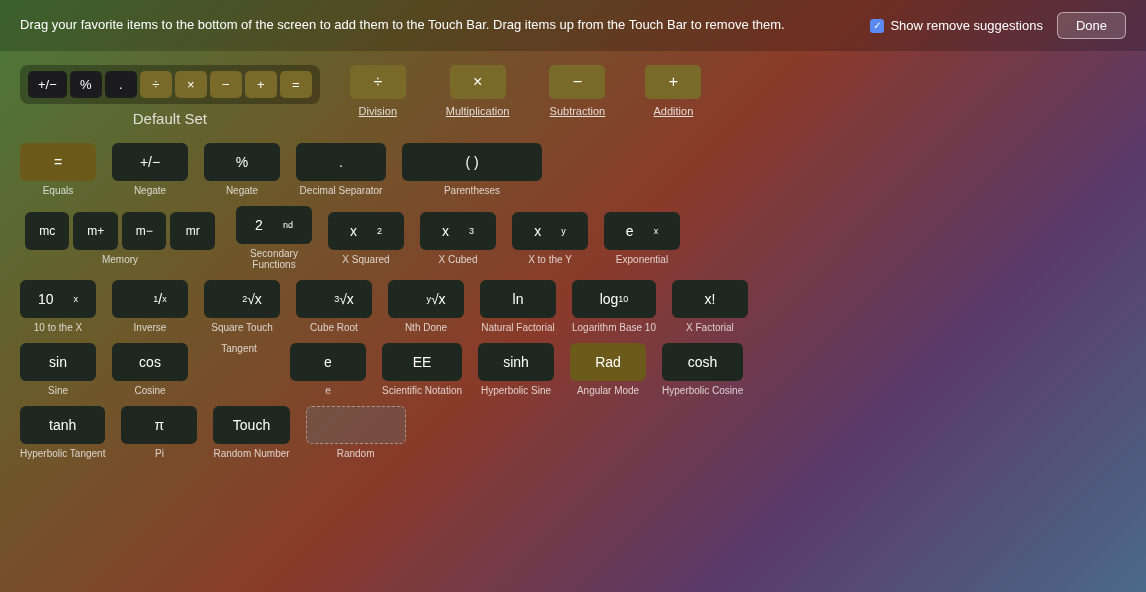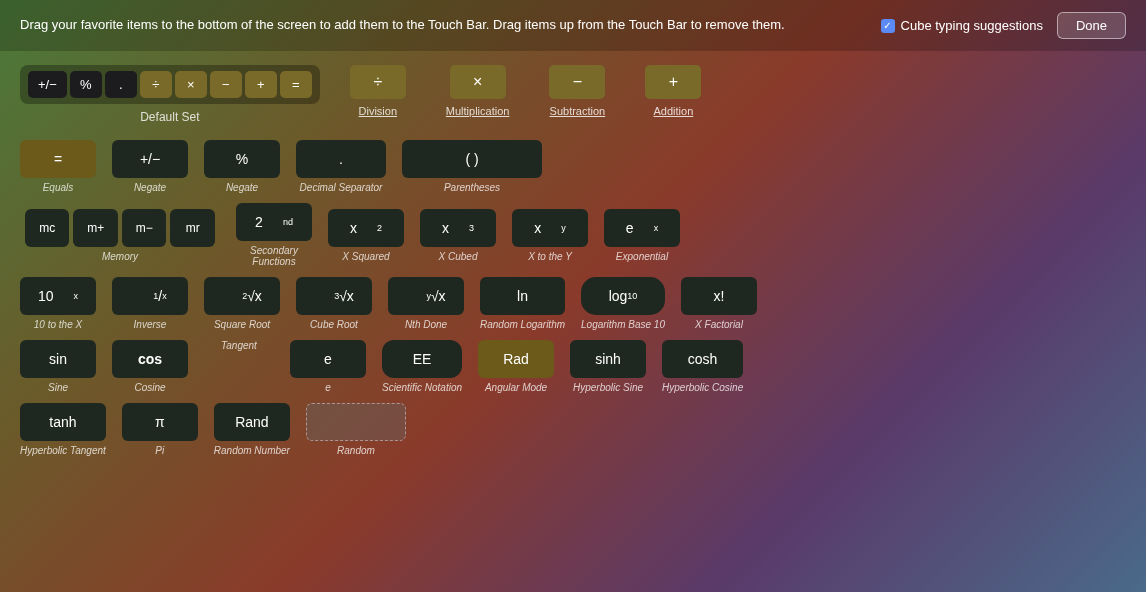--- a/index.html
+++ b/index.html
@@ -74,21 +74,21 @@
     }
     .default-set-buttons {
       display: flex;
       gap: 3px;
       background: rgba(0,0,0,0.3);
       padding: 6px 8px;
       border-radius: 8px;
     }
     .default-set-label {
       color: rgba(255,255,255,0.8);
-      font-size: 12px;
+      font-size: 15px;
     }
     .btn-dark {
       background: #1c1c1e;
       border: none;
       border-radius: 5px;
       color: white;
       padding: 6px 10px;
       font-size: 13px;
       cursor: pointer;
       min-width: 32px;
@@ -151,21 +151,20 @@
       position: relative;
     }
     .calc-btn.olive {
       background: #6b5a1a;
     }
     .calc-label {
       color: rgba(255,255,255,0.75);
       font-size: 10px;
       text-align: center;
       white-space: nowrap;
-      font-style: italic;
     }
     sup {
       font-size: 9px;
       vertical-align: super;
       padding-left: 20px;
     }
     sub {
       font-size: 9px;
       vertical-align: sub;
     }
@@ -183,21 +182,21 @@
     }
   </style>
 </head>
 <body>
 
 <div class="top-bar">
   <div class="top-bar-text">Drag your favorite items to the bottom of the screen to add them to the Touch Bar. Drag items up from the Touch Bar to remove them.</div>
   <div class="top-bar-right">
     <div class="show-typing">
       <div class="checkbox">✓</div>
-      <span>Cube typing suggestions</span>
+      <span>Show remove suggestions</span>
     </div>
     <button class="done-btn">Done</button>
   </div>
 </div>
 
 <div class="main-content">
 
   <div class="default-set-row">
     <div class="default-set-group">
       <div class="default-set-buttons">
@@ -292,89 +291,89 @@
     <div class="calc-item">
       <button class="calc-btn" style="min-width:76px;">10<sup>x</sup></button>
       <span class="calc-label">10 to the X</span>
     </div>
     <div class="calc-item">
       <button class="calc-btn" style="min-width:76px;"><sup>1</sup>/<sub>x</sub></button>
       <span class="calc-label">Inverse</span>
     </div>
     <div class="calc-item">
       <button class="calc-btn" style="min-width:76px;"><sup>2</sup>√x</button>
-      <span class="calc-label">Square Root</span>
+      <span class="calc-label">Square Touch</span>
     </div>
     <div class="calc-item">
       <button class="calc-btn" style="min-width:76px;"><sup>3</sup>√x</button>
       <span class="calc-label">Cube Root</span>
     </div>
     <div class="calc-item">
       <button class="calc-btn" style="min-width:76px;"><sup>y</sup>√x</button>
       <span class="calc-label">Nth Done</span>
     </div>
     <div class="calc-item">
       <button class="calc-btn" style="min-width:76px;">ln</button>
-      <span class="calc-label">Random Logarithm</span>
-    </div>
-    <div class="calc-item">
-      <button class="calc-btn" style="min-width:76px;border-radius:15px;">log<sub>10</sub></button>
+      <span class="calc-label">Natural Factorial</span>
+    </div>
+    <div class="calc-item">
+      <button class="calc-btn" style="min-width:76px;">log<sub>10</sub></button>
       <span class="calc-label">Logarithm Base 10</span>
     </div>
     <div class="calc-item">
       <button class="calc-btn" style="min-width:76px;">x!</button>
       <span class="calc-label">X Factorial</span>
     </div>
   </div>
 
   <div class="grid-row">
     <div class="calc-item">
       <button class="calc-btn" style="min-width:76px;">sin</button>
       <span class="calc-label">Sine</span>
     </div>
     <div class="calc-item">
-      <button class="calc-btn" style="min-width:76px;font-weight:bold;">cos</button>
+      <button class="calc-btn" style="min-width:76px;">cos</button>
       <span class="calc-label">Cosine</span>
     </div>
     <div class="calc-item">
       <span class="calc-label">Tangent</span>
     </div>
     <div class="calc-item">
       <button class="calc-btn" style="min-width:76px;">e</button>
       <span class="calc-label">e</span>
     </div>
     <div class="calc-item">
-      <button class="calc-btn" style="min-width:76px;border-radius:12px;">EE</button>
+      <button class="calc-btn" style="min-width:76px;">EE</button>
       <span class="calc-label">Scientific Notation</span>
+    </div>
+    <div class="calc-item">
+      <button class="calc-btn" style="min-width:76px;">sinh</button>
+      <span class="calc-label">Hyperbolic Sine</span>
     </div>
     <div class="calc-item">
       <button class="calc-btn olive" style="min-width:76px;">Rad</button>
       <span class="calc-label">Angular Mode</span>
     </div>
     <div class="calc-item">
-      <button class="calc-btn" style="min-width:76px;">sinh</button>
-      <span class="calc-label">Hyperbolic Sine</span>
-    </div>
-    <div class="calc-item">
       <button class="calc-btn" style="min-width:76px;">cosh</button>
       <span class="calc-label">Hyperbolic Cosine</span>
     </div>
   </div>
 
   <div class="grid-row">
     <div class="calc-item">
       <button class="calc-btn" style="min-width:76px;">tanh</button>
       <span class="calc-label">Hyperbolic Tangent</span>
     </div>
     <div class="calc-item">
       <button class="calc-btn" style="min-width:76px;">π</button>
       <span class="calc-label">Pi</span>
     </div>
     <div class="calc-item">
-      <button class="calc-btn" style="min-width:76px;">Rand</button>
+      <button class="calc-btn" style="min-width:76px;">Touch</button>
       <span class="calc-label">Random Number</span>
     </div>
     <div class="calc-item">
       <button class="calc-btn space-btn" style="min-width:100px;"></button>
       <span class="calc-label">Random</span>
     </div>
   </div>
 
 </div>
 

